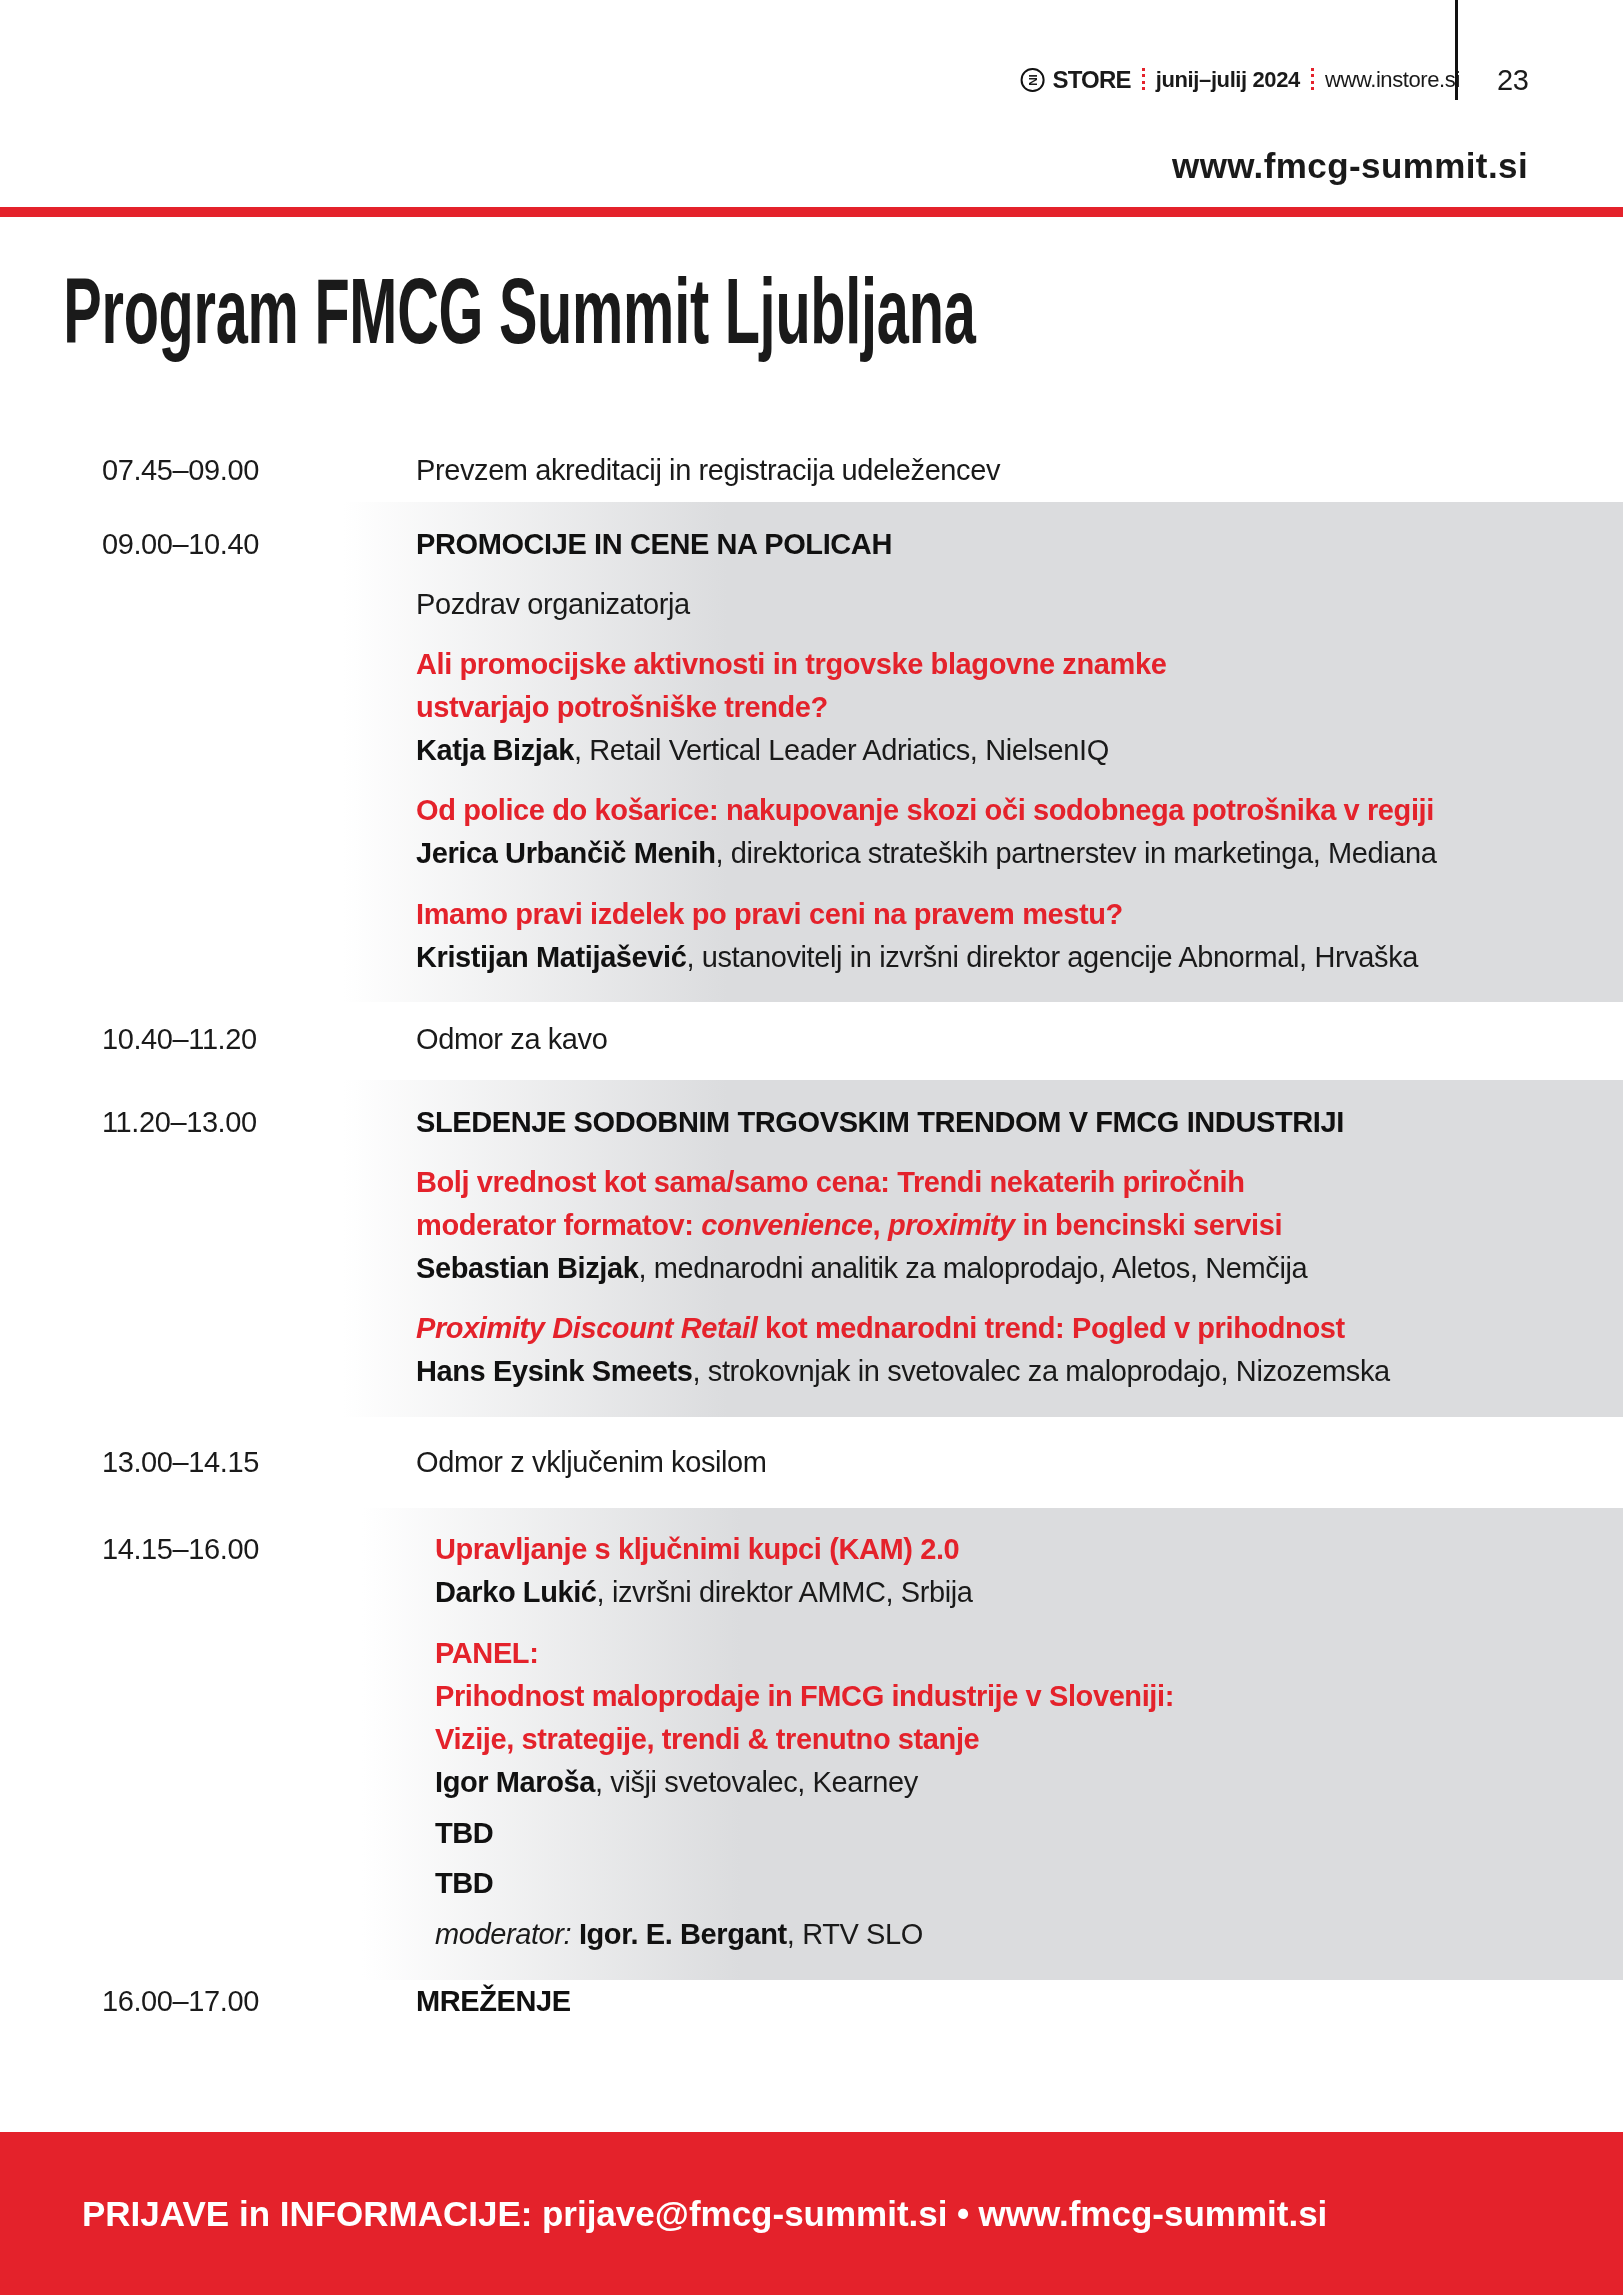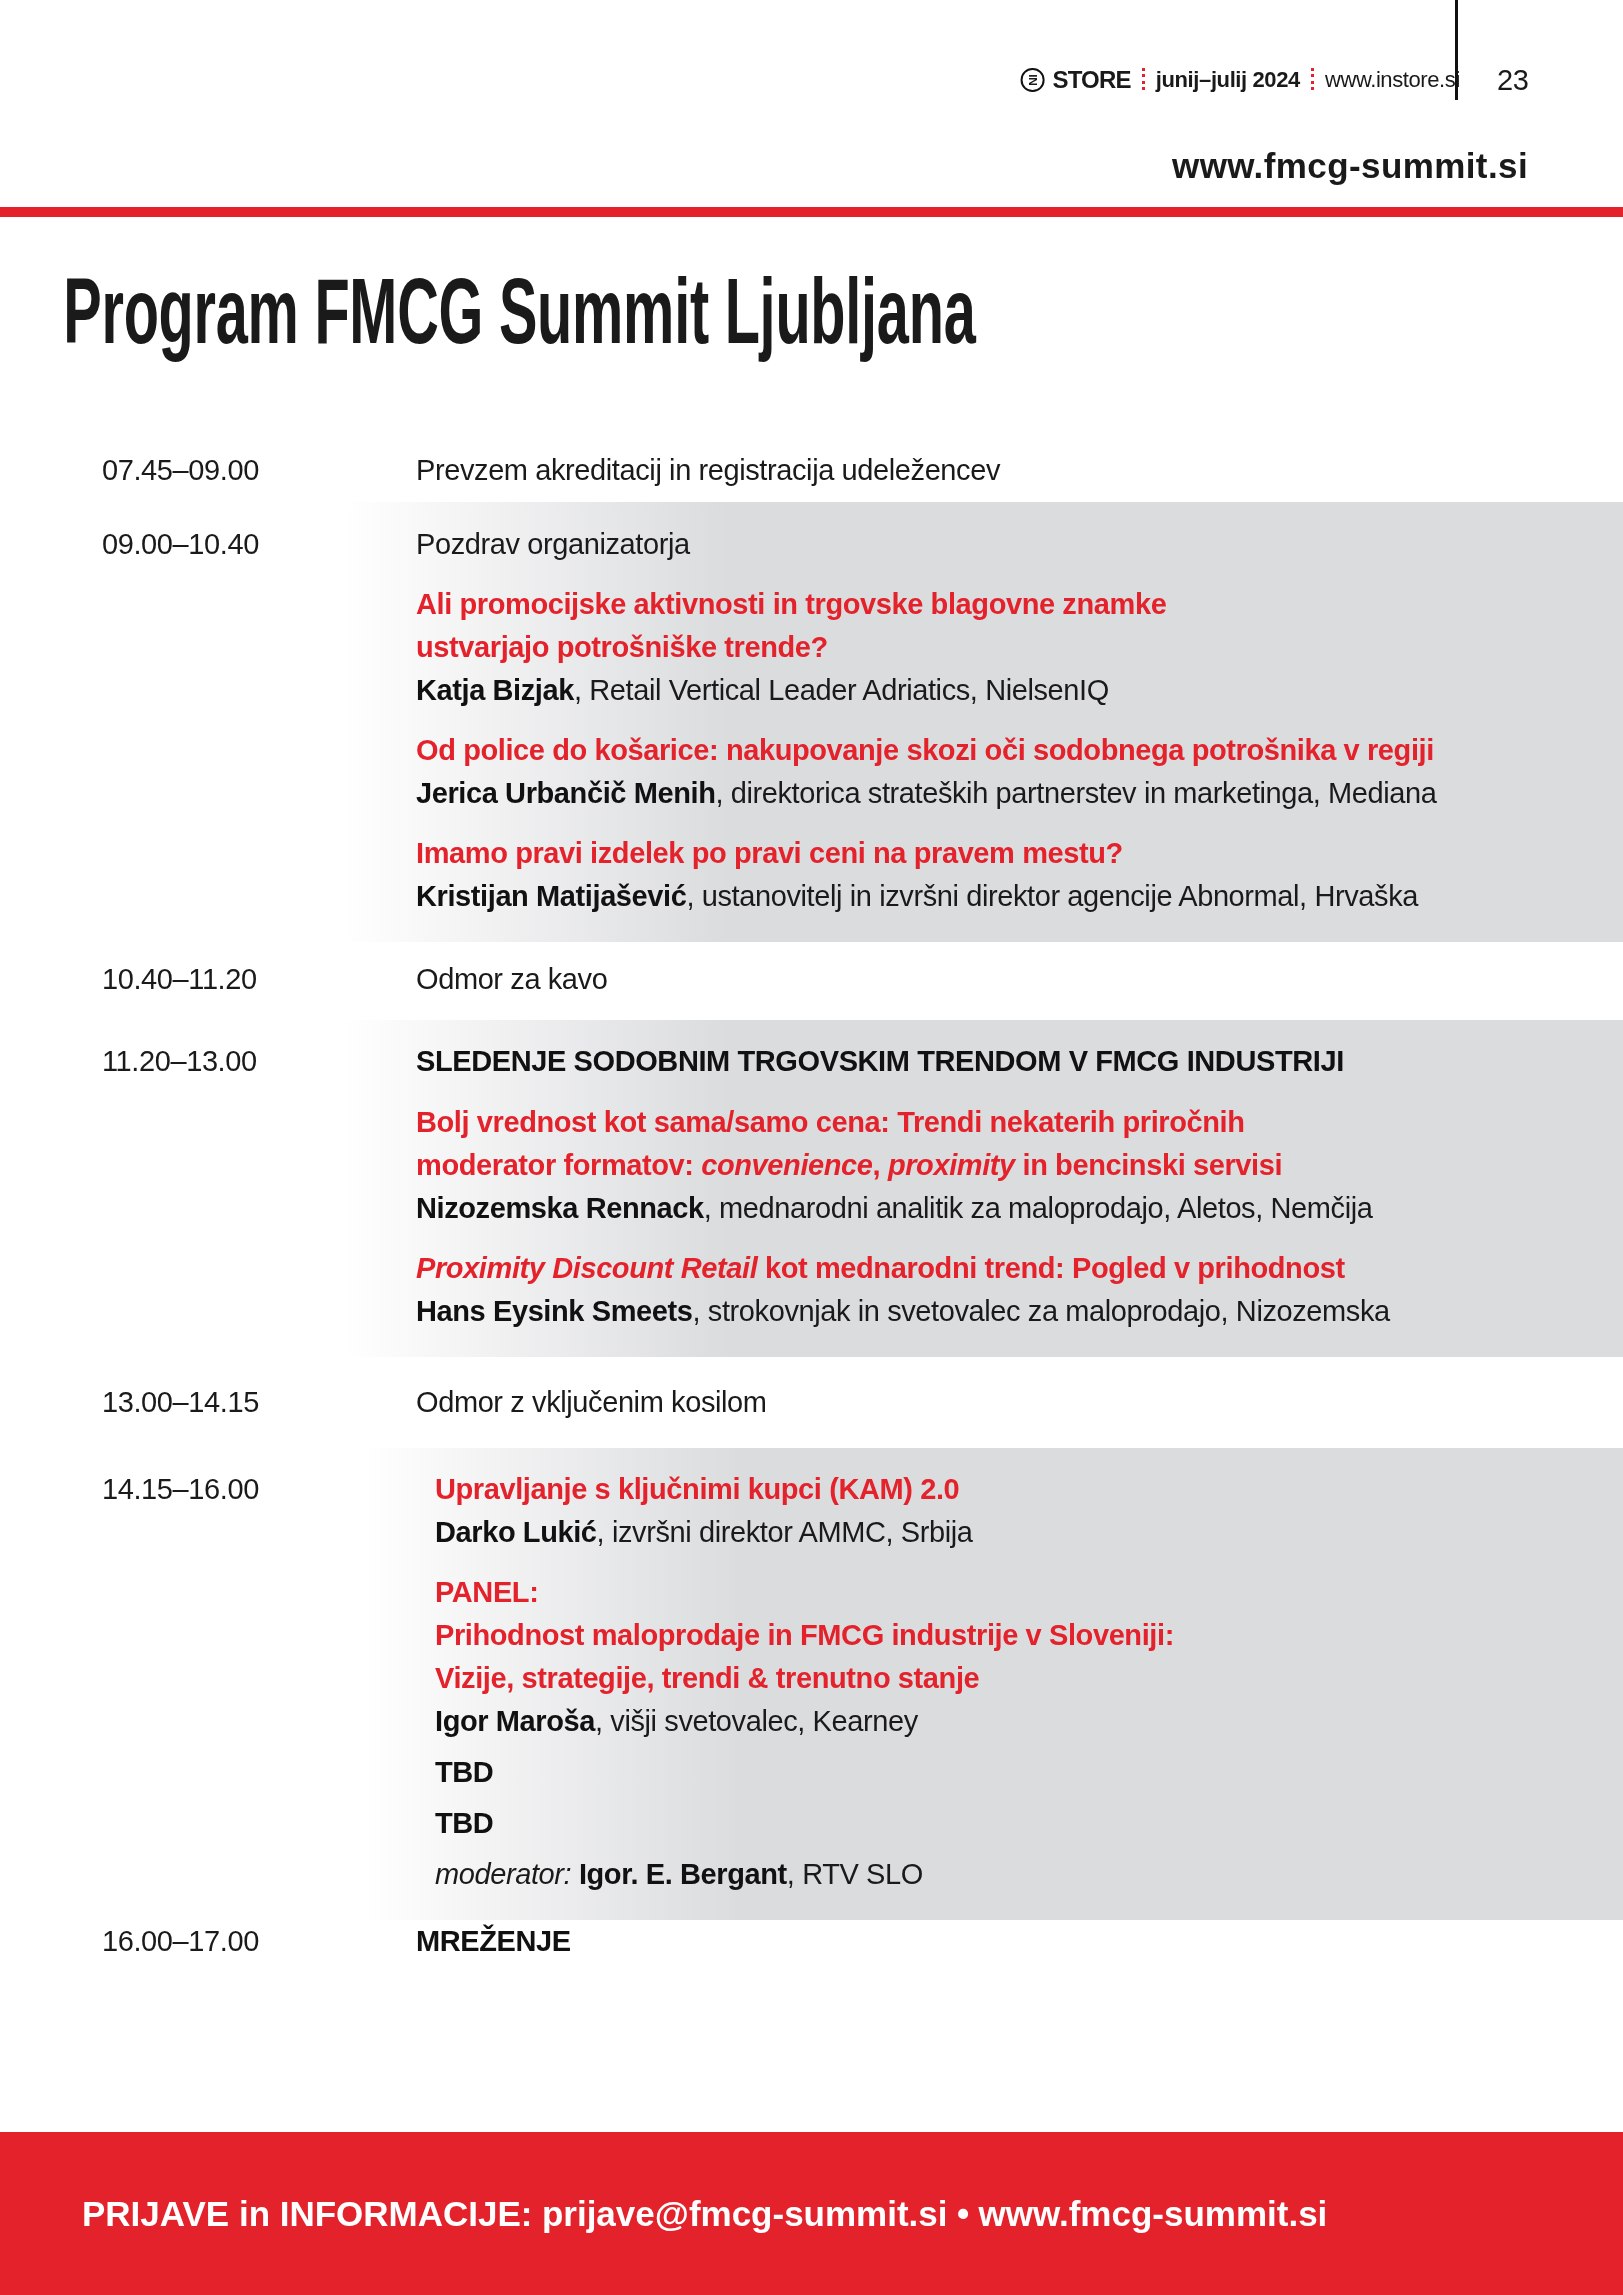--- a/index.html
+++ b/index.html
@@ -157,20 +157,23 @@
         <div class="content">
           <div class="para">
             <div class="line"><span class="sr">Prevzem akreditacij in registracija udeležencev</span></div>
           </div>
         </div>
       </div>
       <div class="row gray">
         <div class="time">09.00–10.40</div>
         <div class="content">
           <div class="para">
+            <div class="line"><span class="sb">PROMOCIJE IN CENE NA POLICAH</span></div>
+          </div>
+          <div class="para">
             <div class="line"><span class="sr">Pozdrav organizatorja</span></div>
           </div>
           <div class="para">
             <div class="line"><span class="sred">Ali promocijske aktivnosti in trgovske blagovne znamke</span></div>
             <div class="line"><span class="sred">ustvarjajo potrošniške trende?</span></div>
             <div class="line"><span class="sb">Katja Bizjak</span><span class="sr">, Retail Vertical Leader Adriatics, NielsenIQ</span></div>
           </div>
           <div class="para">
             <div class="line"><span class="sred">Od police do košarice: nakupovanje skozi oči sodobnega potrošnika v regiji</span></div>
             <div class="line"><span class="sb">Jerica Urbančič Menih</span><span class="sr">, direktorica strateških partnerstev in marketinga, Mediana</span></div>
@@ -191,21 +194,21 @@
       </div>
       <div class="row gray">
         <div class="time">11.20–13.00</div>
         <div class="content">
           <div class="para">
             <div class="line"><span class="sb">SLEDENJE SODOBNIM TRGOVSKIM TRENDOM V FMCG INDUSTRIJI</span></div>
           </div>
           <div class="para">
             <div class="line"><span class="sred">Bolj vrednost kot sama/samo cena: Trendi nekaterih priročnih</span></div>
             <div class="line"><span class="sred">moderator formatov: </span><span class="sredi">convenience</span><span class="sred">, </span><span class="sredi">proximity</span><span class="sred"> in bencinski servisi</span></div>
-            <div class="line"><span class="sb">Nizozemska Rennack</span><span class="sr">, mednarodni analitik za maloprodajo, Aletos, Nemčija</span></div>
+            <div class="line"><span class="sb">Sebastian Bizjak</span><span class="sr">, mednarodni analitik za maloprodajo, Aletos, Nemčija</span></div>
           </div>
           <div class="para">
             <div class="line"><span class="sredi">Proximity Discount Retail</span><span class="sred"> kot mednarodni trend: Pogled v prihodnost</span></div>
             <div class="line"><span class="sb">Hans Eysink Smeets</span><span class="sr">, strokovnjak in svetovalec za maloprodajo, Nizozemska</span></div>
           </div>
         </div>
       </div>
       <div class="row">
         <div class="time">13.00–14.15</div>
         <div class="content">

